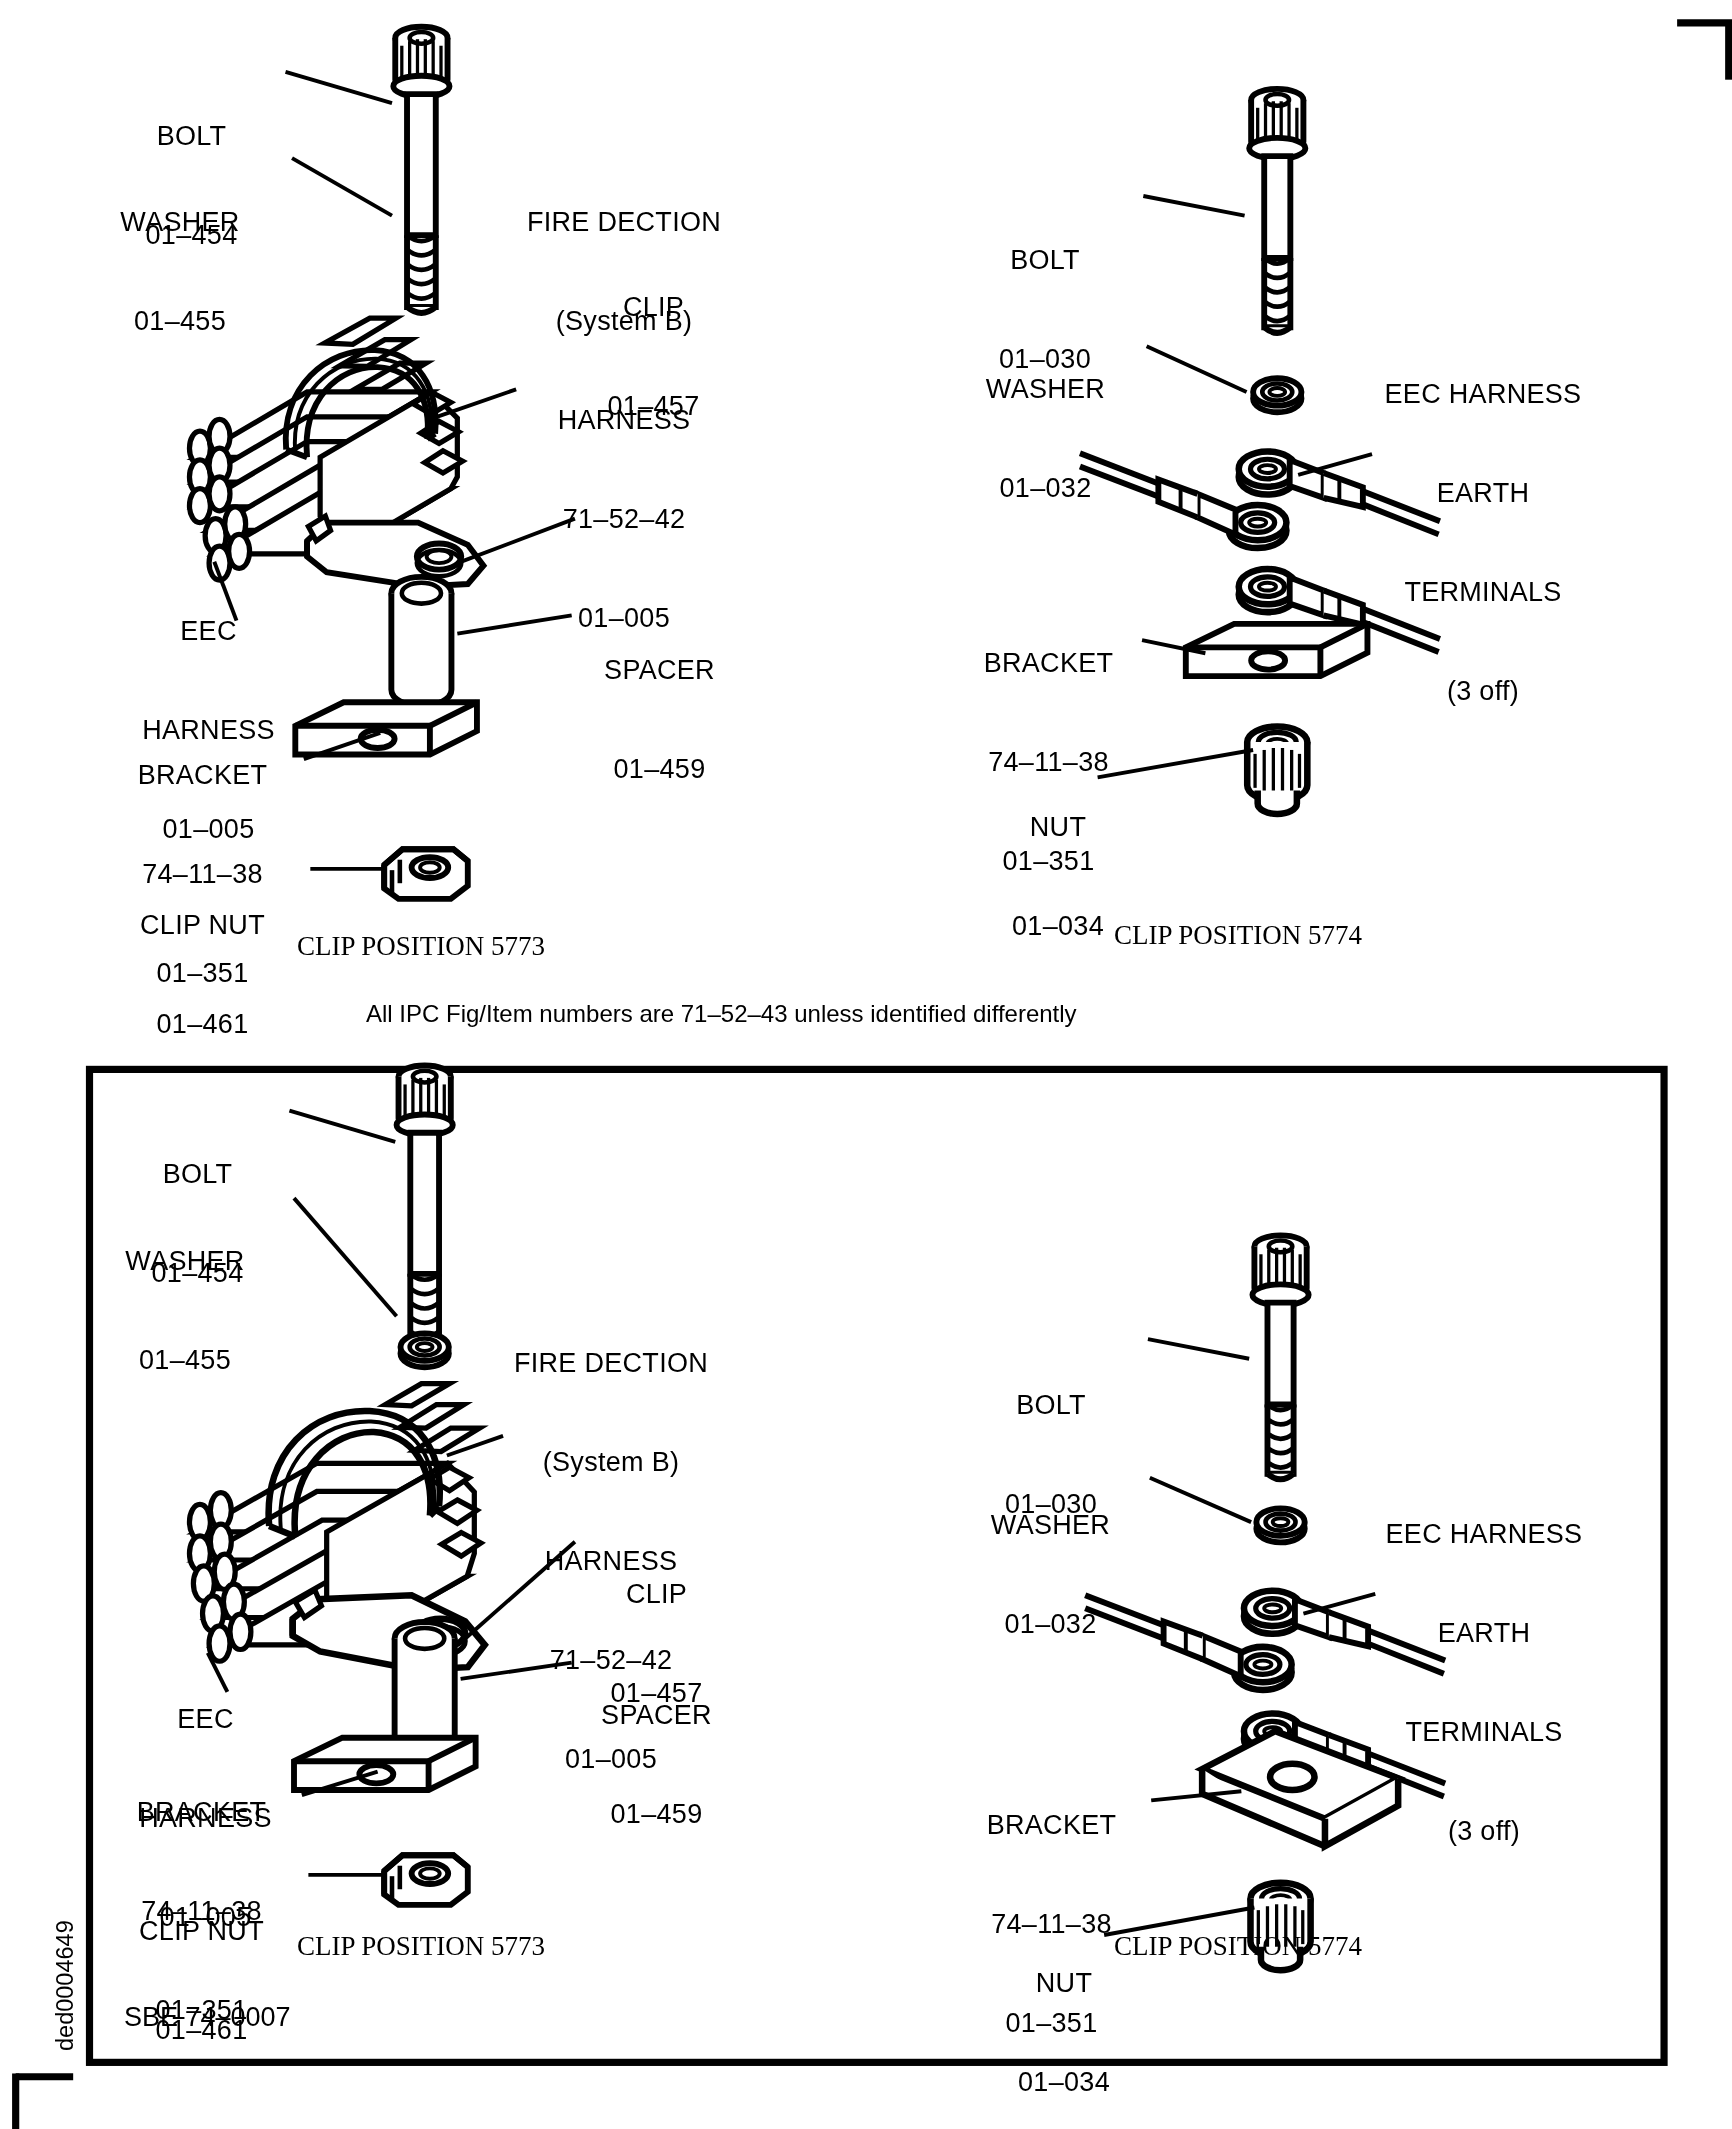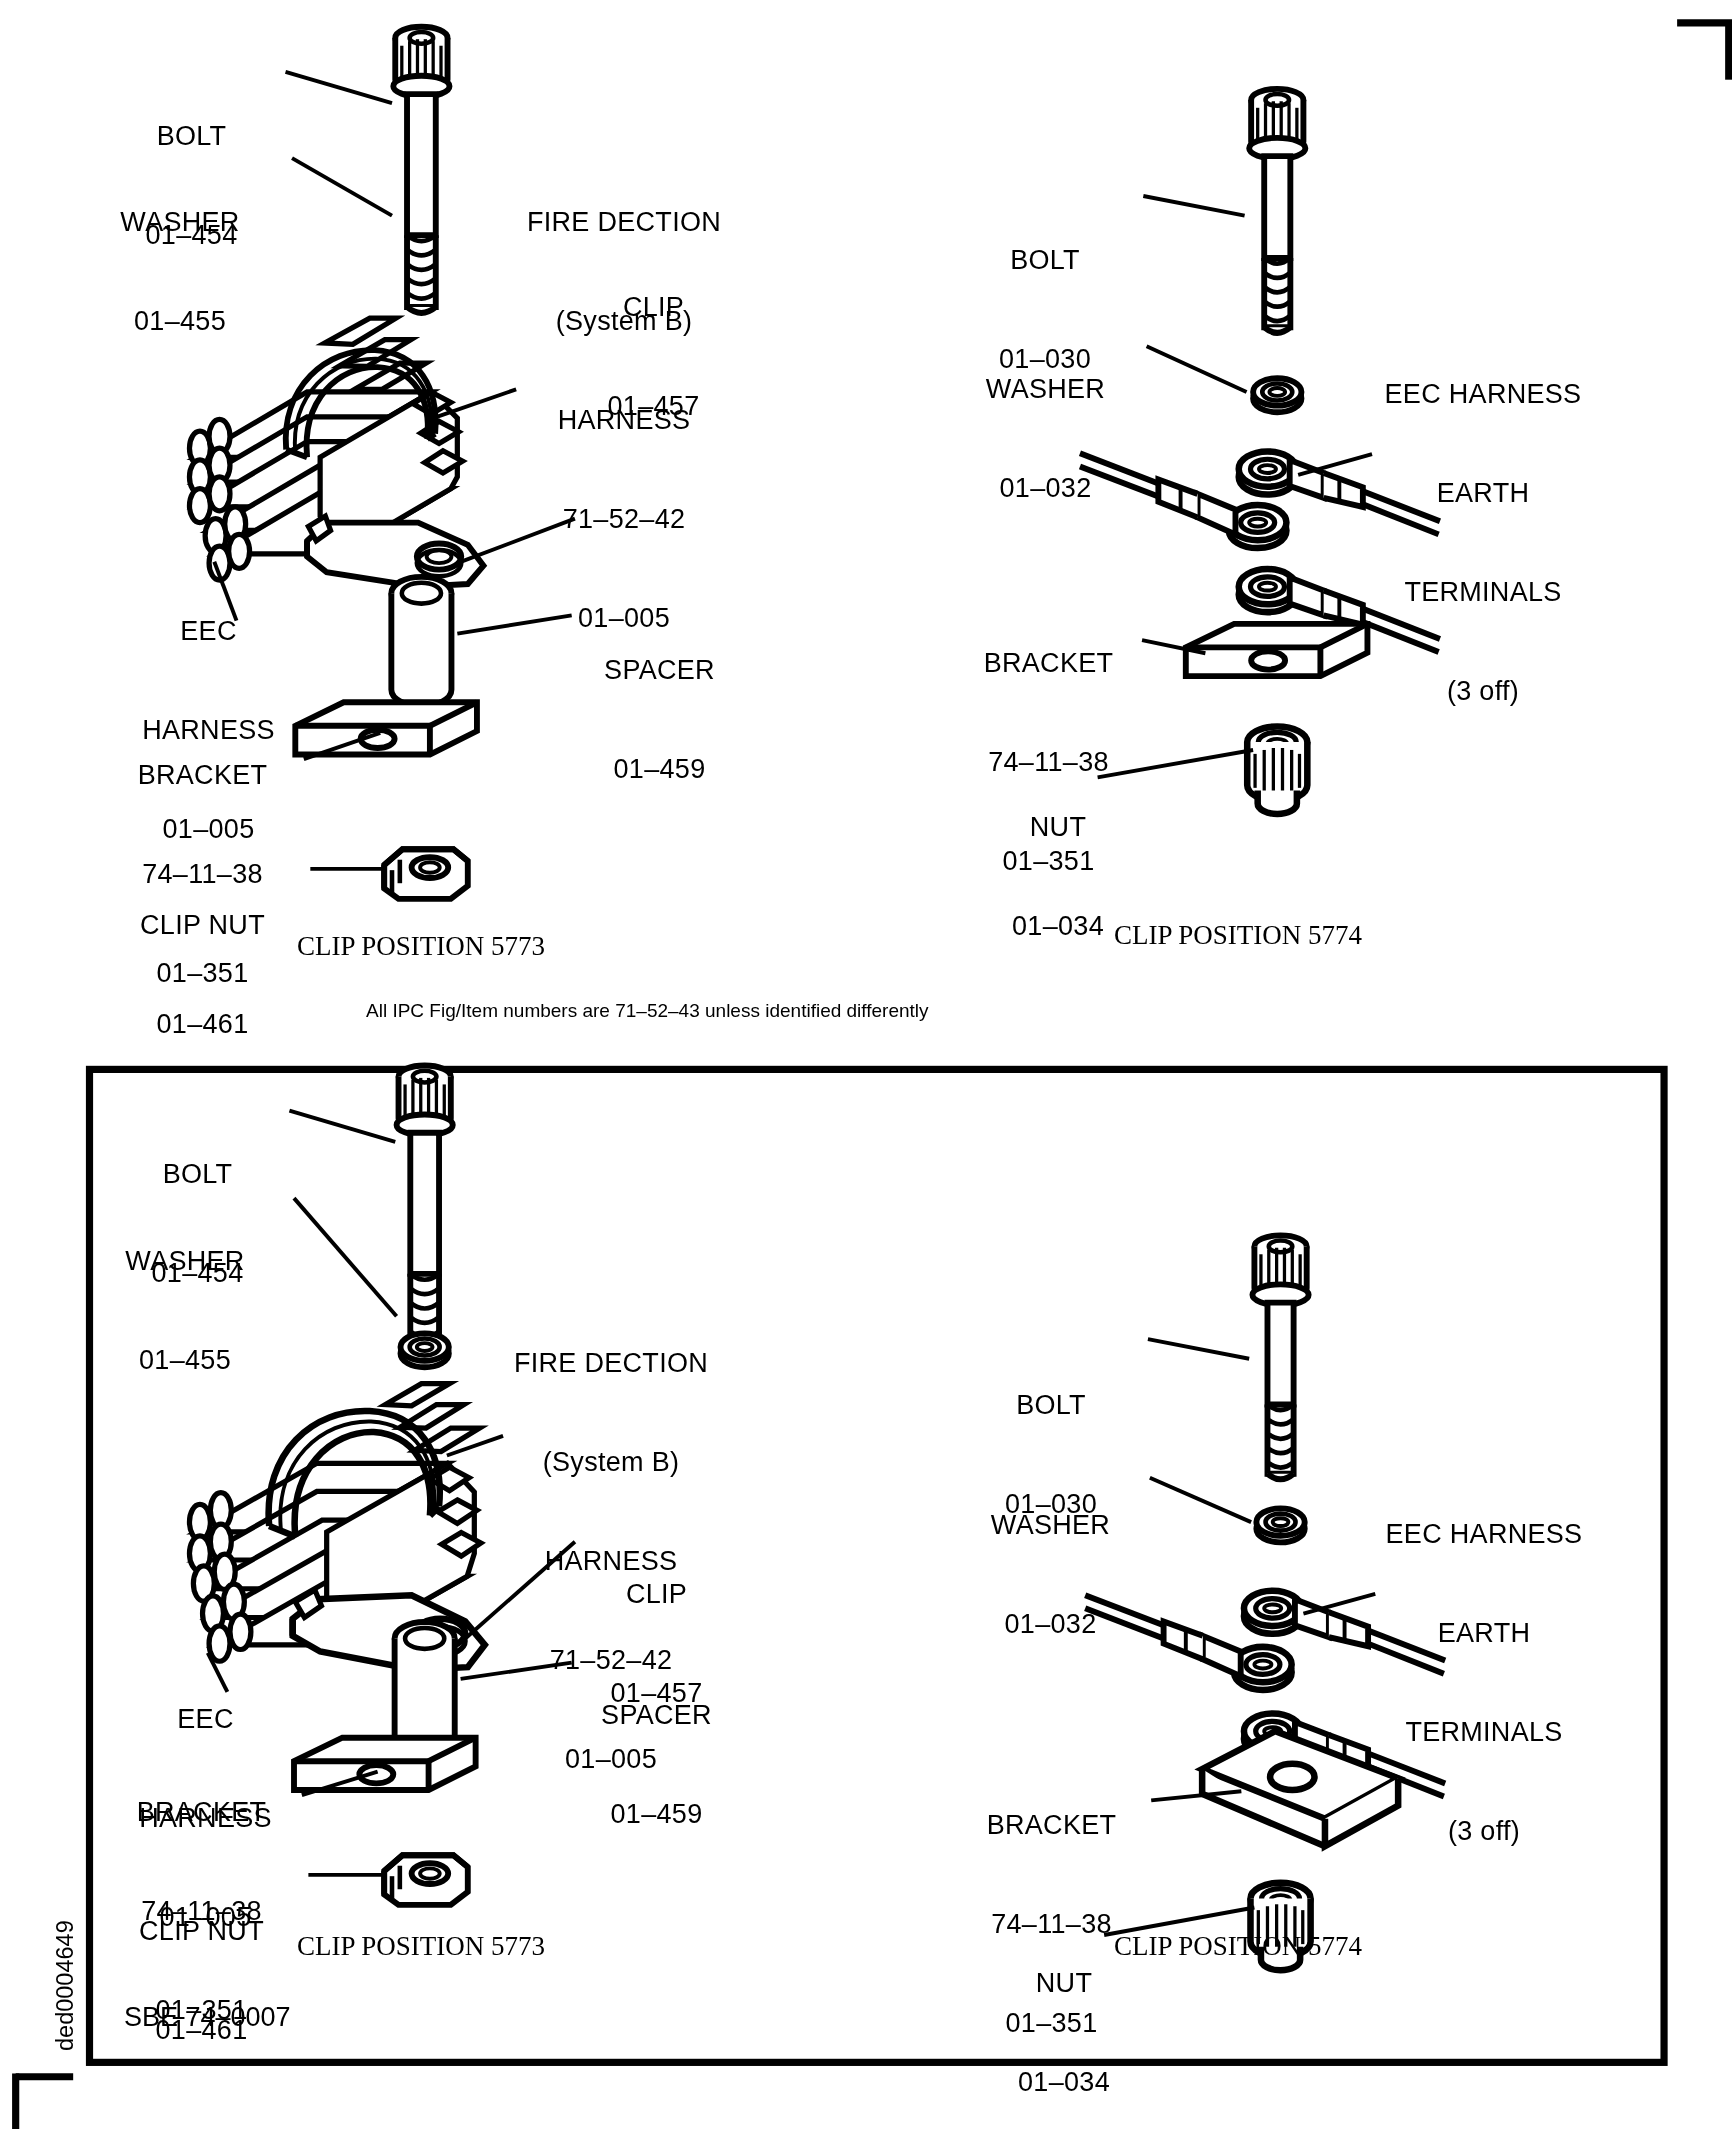--- a/index.html
+++ b/index.html
@@ -8,21 +8,21 @@
     width:1732px;height:2129px;position:relative;overflow:hidden;
     font-family:"Liberation Sans","DejaVu Sans",sans-serif;
     color:#000;
   }
   .sheet{position:absolute;left:0;top:0;width:1732px;height:2129px;}
   svg.layer{position:absolute;left:0;top:0;width:1732px;height:2129px;overflow:visible;}
 
   
   .lbl{position:absolute;white-space:pre;font-size:27px;line-height:33px;letter-spacing:0.3px;}
   .lbl.c{text-align:center;}
-  .note{position:absolute;font-size:19px;white-space:nowrap;text-align:right;}
+  .note{position:absolute;font-size:24px;white-space:nowrap;text-align:right;}
   .caption{position:absolute;font-size:27px;white-space:nowrap;font-family:Liberation Serif, serif;}
   .sbe{position:absolute;font-size:27px;white-space:nowrap;}
   .sidecode{
     position:absolute;font-size:23.5px;white-space:nowrap;
     transform-origin:0 0;transform:rotate(-90deg);
   }
 </style>
 </head>
 <body>
 

